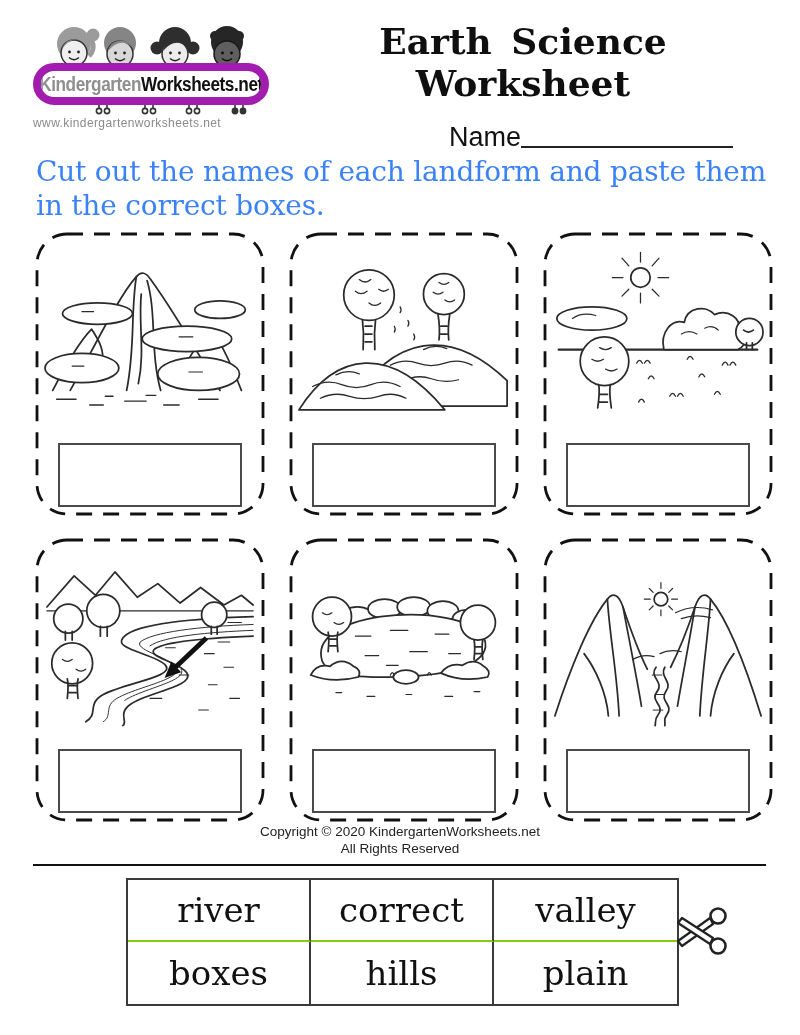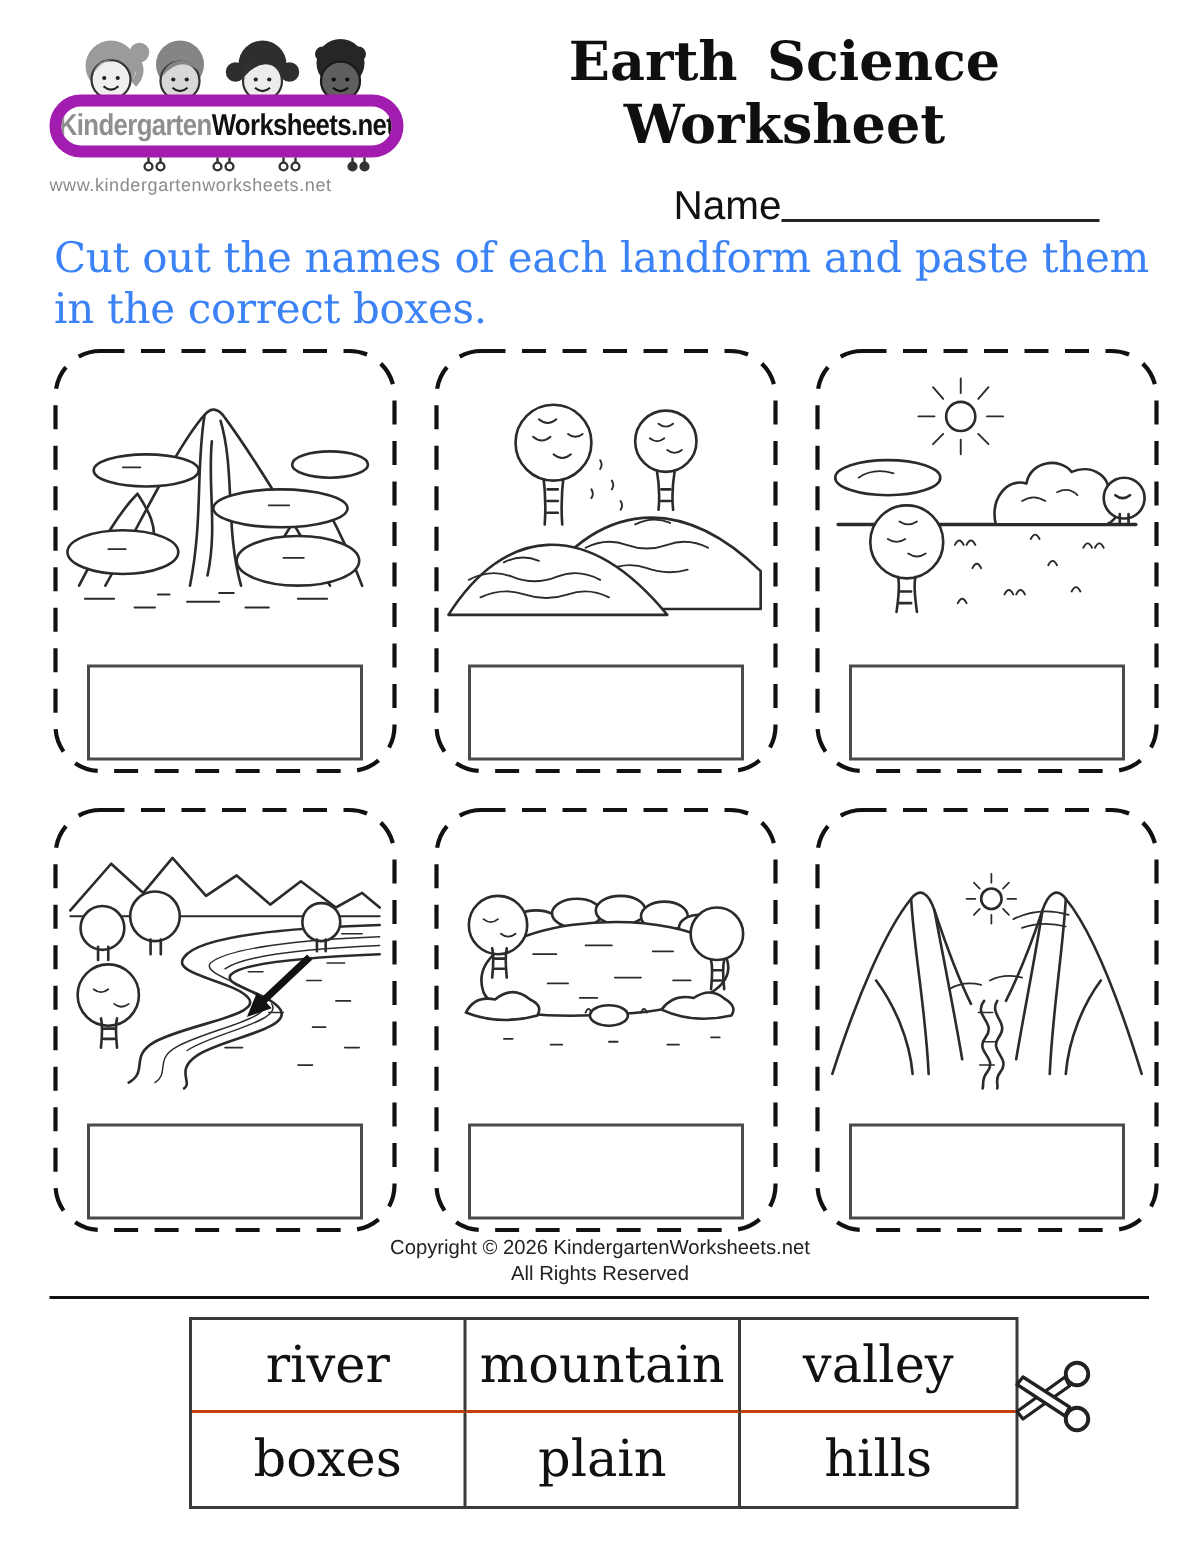--- a/index.html
+++ b/index.html
@@ -62,21 +62,21 @@
   .divider { position:absolute; top:864px; left:33px; width:733px; border-top:2px solid #111; }
   
   .word-bank {
     position:absolute; left:126px; top:878px;
     display:grid; grid-template-columns:183px 183px 183px; grid-auto-rows:62px;
     border:2px solid #3a3a3a; background:#fff;
   }
   .word-cell {
     display:flex; align-items:center; justify-content:center;
     font-family:"DejaVu Serif", serif; font-size:34px; color:#111;
-    border-right:2px solid #3a3a3a; border-bottom:2px solid #c2410c;
+    border-right:2px solid #3a3a3a; border-bottom:2px solid #84cc16;
   }
   .word-cell:nth-child(3n) { border-right:none; }
   .word-cell:nth-child(n+4) { border-bottom:none; }
   .scissors { position:absolute; left:676px; top:903px; width:54px; height:56px; }
   svg .ink { stroke:#2b2b2b; stroke-width:1.8; fill:none; stroke-linecap:round; stroke-linejoin:round; }
 </style>
 </head>
 <body>
 
 <div class="page">
@@ -301,33 +301,33 @@
           <path d="M108,116 C100,126 117,131 109,141 C101,151 118,155 110,165 C106,170 108,173 107,176"></path>
           <path d="M117,116 C111,126 126,131 118,141 C111,151 127,155 119,165 C115,170 118,173 117,176"></path>
           <path d="M104,124 h10 M107,144 h10 M105,160 h10" stroke-width="1"></path>
         </g>
       </svg>
       <div class="answer-box"></div>
     </div>
   </div>
 
   <div class="copyright">
-    <div>Copyright © 2026 KindergartenWorksheets.net</div>
+    <div>Copyright © 2020 KindergartenWorksheets.net</div>
     <div>All Rights Reserved</div>
   </div>
 
   <div class="divider"></div>
 
   <div class="word-bank">
     <div class="word-cell">river</div>
-    <div class="word-cell">mountain</div>
+    <div class="word-cell">correct</div>
     <div class="word-cell">valley</div>
     <div class="word-cell">boxes</div>
+    <div class="word-cell">hills</div>
     <div class="word-cell">plain</div>
-    <div class="word-cell">hills</div>
   </div>
 
   <svg class="scissors" viewBox="0 0 54 56">
     <polygon points="2,38 34,15 37,21 6,43" fill="#fff" stroke="#222" stroke-width="2.2" stroke-linejoin="round"></polygon>
     <polygon points="2,20 34,41 37,35 6,15" fill="#fff" stroke="#222" stroke-width="2.2" stroke-linejoin="round"></polygon>
     <circle cx="42" cy="13" r="7.5" fill="#fff" stroke="#222" stroke-width="2.6"></circle>
     <circle cx="42" cy="43" r="7.5" fill="#fff" stroke="#222" stroke-width="2.6"></circle>
   </svg>
 
 </div>

